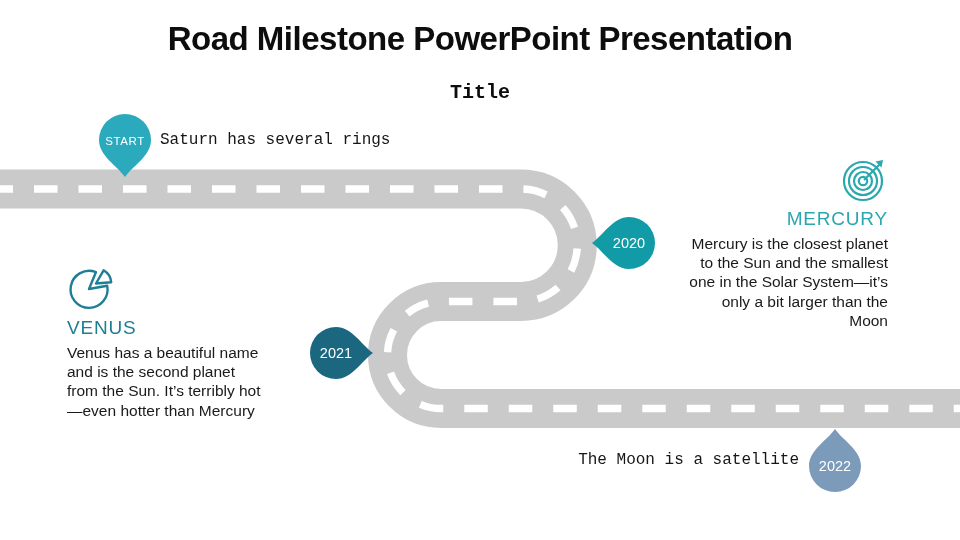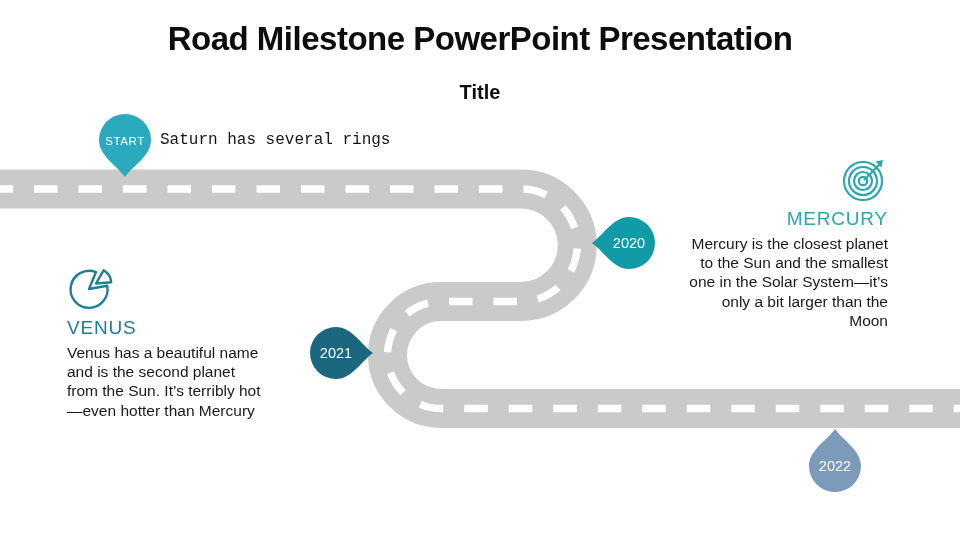--- a/index.html
+++ b/index.html
@@ -23,20 +23,21 @@
     color: #0d0d0d;
   }
   .slide-subtitle {
     position: absolute;
     left: 0; right: 0; top: 81px;
     margin: 0;
     text-align: center;
     font-size: 20px;
     font-weight: bold;
     color: #0d0d0d;
+    font-family: Liberation Mono, monospace;
   }
   .road-svg { position: absolute; left: 0; top: 0; }
   .pin-label {
     fill: #ffffff;
     font-family: "Liberation Sans", sans-serif;
     font-size: 14.5px;
     text-anchor: middle;
   }
   .pin-label.start { font-size: 11.5px; letter-spacing: 0.6px; }
   .note-text {
@@ -99,20 +100,21 @@
     </g>
 
     <g>
       <path d="M 0 37 C -7.5 26 -26 16 -26 0 A 26 26 0 1 1 26 0 C 26 16 7.5 26 0 37 Z" transform="translate(835,466) rotate(180)" fill="#7c9aba"></path>
       <text class="pin-label" x="835" y="471">2022</text>
     </g>
   </svg>
 
   <div class="note-text start-note">Saturn has several rings</div>
 
+  <div class="note-text moon-note">The Moon is a satellite</div>
 
   <div class="milestone-block mercury-block">
     <svg class="block-icon" width="46" height="46" viewBox="0 0 46 46">
       <g fill="none" stroke-width="2.2" stroke="#2ba8ae">
         <circle cx="22" cy="25" r="19"></circle>
         <circle cx="22" cy="25" r="14"></circle>
         <circle cx="22" cy="25" r="9"></circle>
         <circle cx="22" cy="25" r="4.2"></circle>
         <line x1="23" y1="24" x2="39" y2="8"></line>
       </g>

